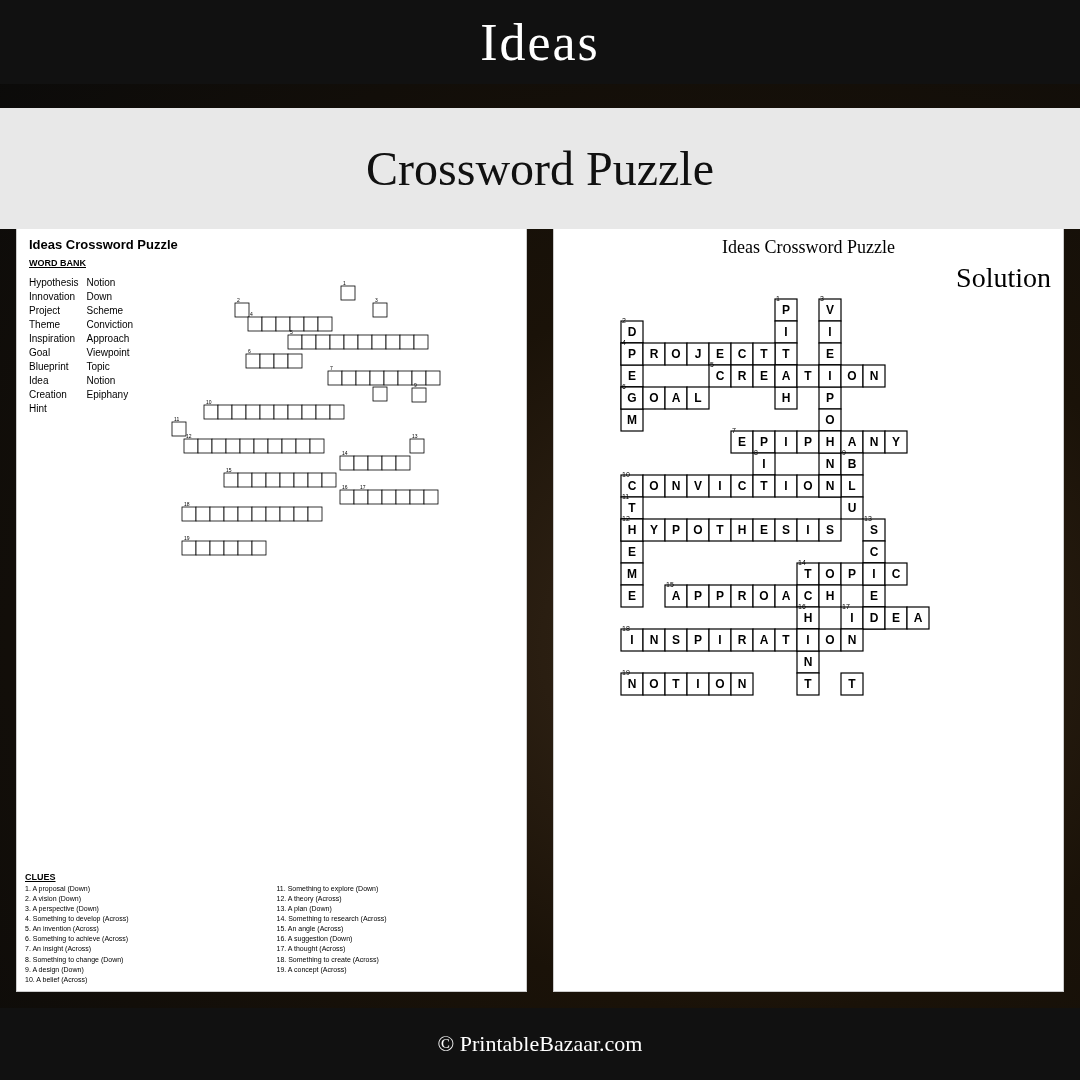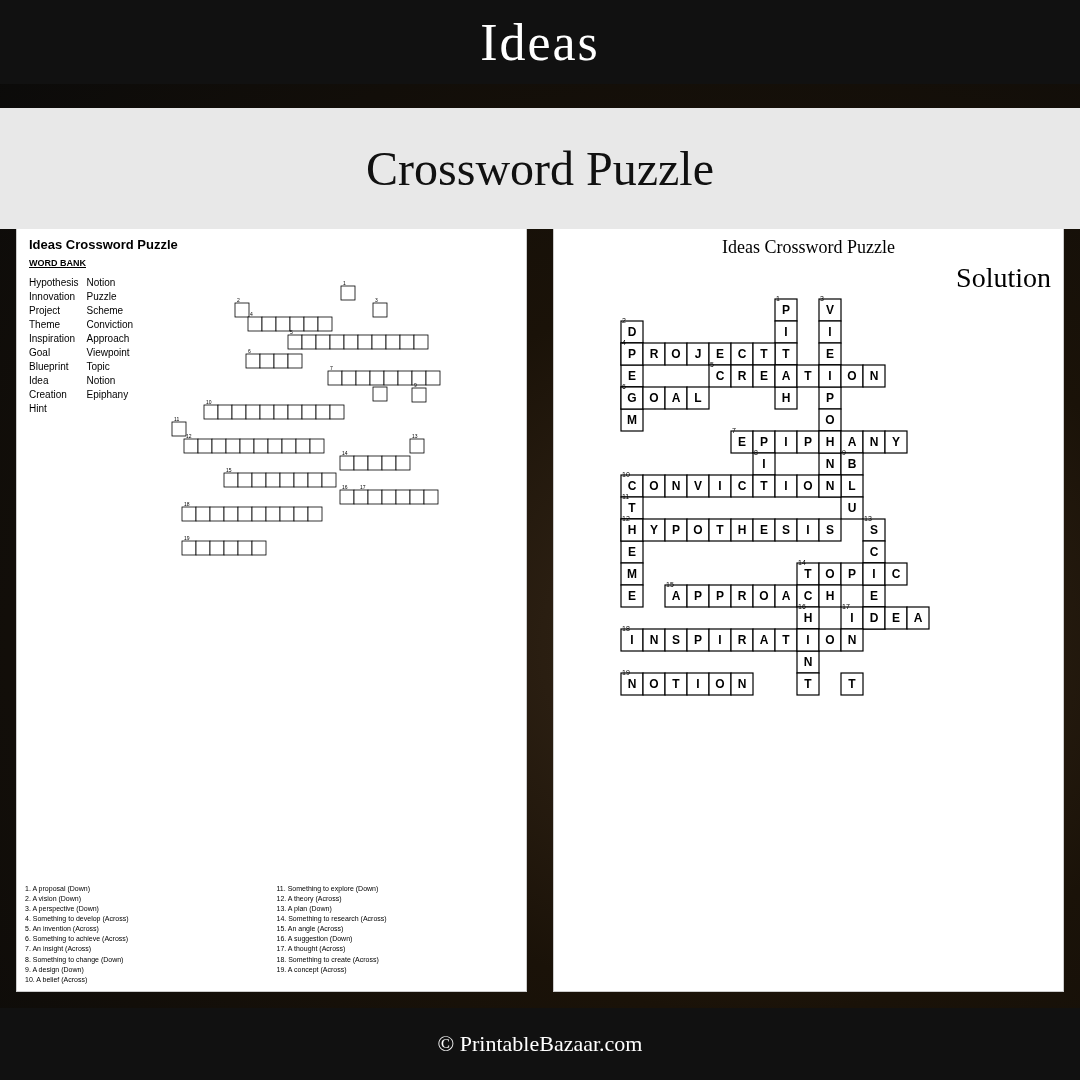--- a/index.html
+++ b/index.html
@@ -188,21 +188,21 @@
           <div>Innovation</div>
           <div>Project</div>
           <div>Theme</div>
           <div>Inspiration</div>
           <div>Goal</div>
           <div>Blueprint</div>
           <div>Idea</div>
           <div>Creation</div>
           <div>Hint</div>
           <div>Notion</div>
-          <div>Puzzle</div>
+          <div>Down</div>
           <div>Scheme</div>
           <div>Conviction</div>
           <div>Approach</div>
           <div>Viewpoint</div>
           <div>Topic</div>
           <div>Notion</div>
           <div>Epiphany</div>
         </div>
       </div>
 
@@ -338,20 +338,21 @@
             <rect x="82" y="283" width="14" height="14" fill="white" stroke="black" stroke-width="0.8"></rect>
             <rect x="96" y="283" width="14" height="14" fill="white" stroke="black" stroke-width="0.8"></rect>
             <rect x="110" y="283" width="14" height="14" fill="white" stroke="black" stroke-width="0.8"></rect>
 
           </g>
         </svg>
       </div>
     </div>
 
     <div style="position:absolute; bottom:6px; left:8px; right:8px;">
+      <div class="clues-label">CLUES</div>
       <div class="clues-list">
         <div>1. A proposal (Down)</div>
         <div>2. A vision (Down)</div>
         <div>3. A perspective (Down)</div>
         <div>4. Something to develop (Across)</div>
         <div>5. An invention (Across)</div>
         <div>6. Something to achieve (Across)</div>
         <div>7. An insight (Across)</div>
         <div>8. Something to change (Down)</div>
         <div>9. A design (Down)</div>

